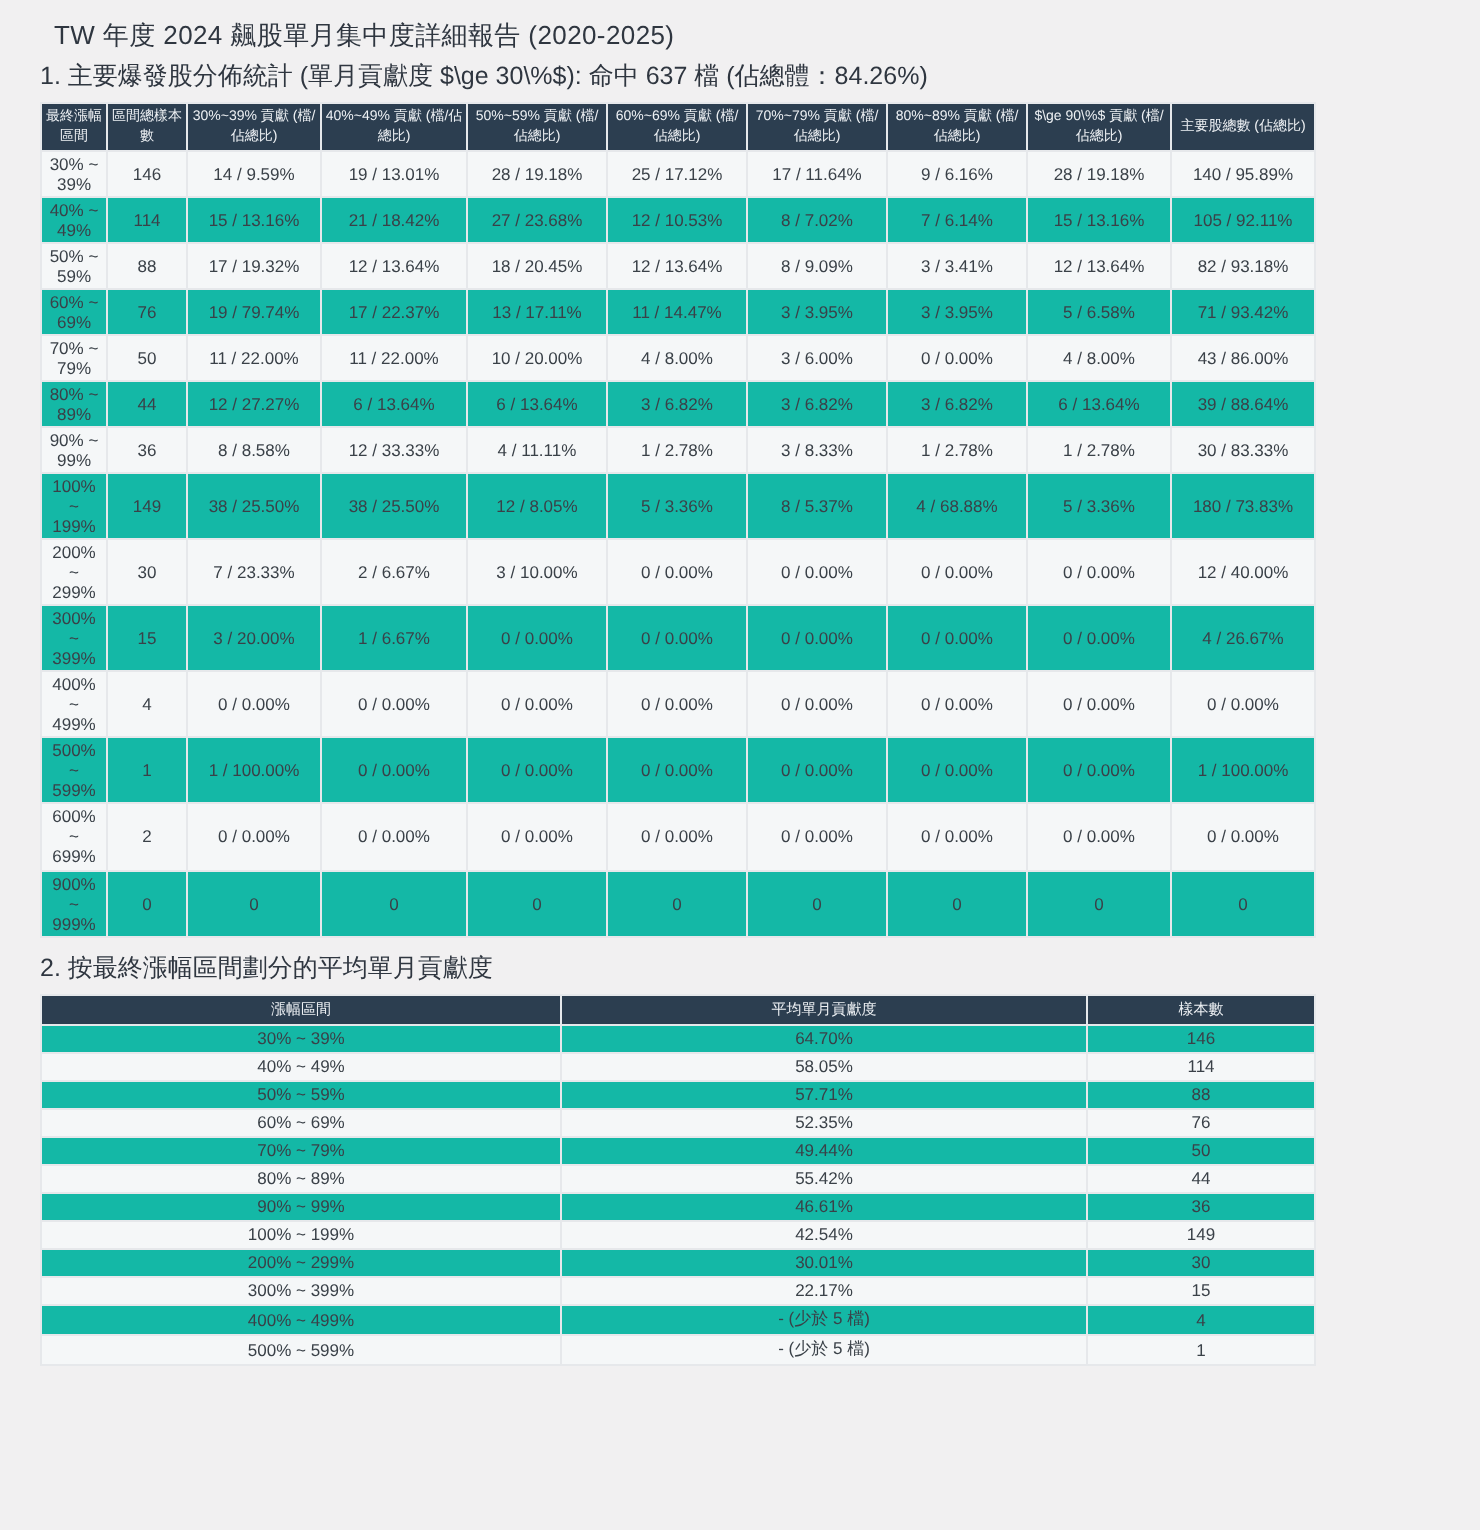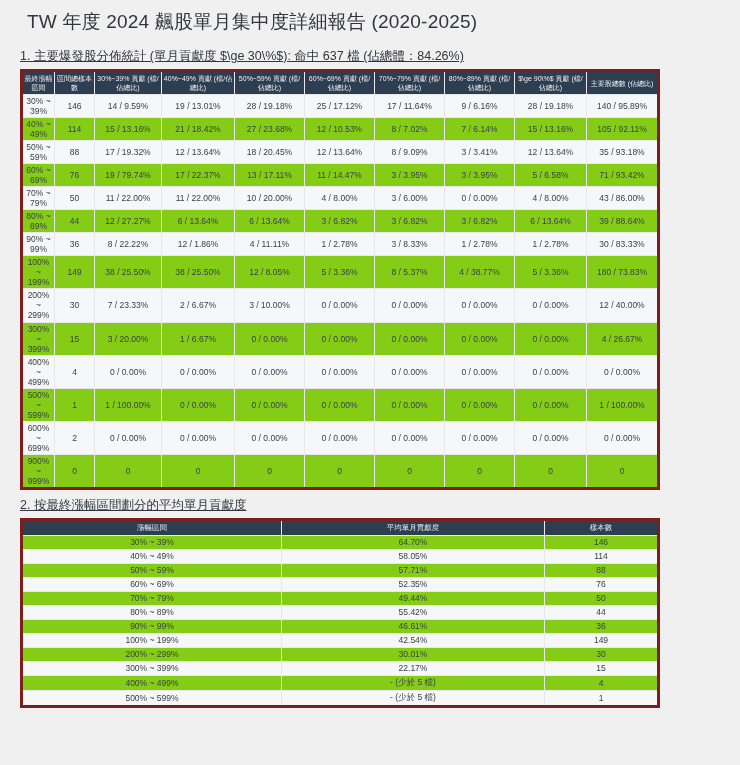--- a/index.html
+++ b/index.html
@@ -6,39 +6,38 @@
   html, body { width: 740px; height: 765px; }
   body {
     background: #f1f0f1;
     font-family: "Liberation Sans", "DejaVu Sans", sans-serif;
     color: #3a4148;
     overflow: hidden;
   }
   .page { padding: 9px 0 0 20px; }
 
   .report-title {
-    font-size: 19px;
+    font-size: 13px;
     color: #2f3640;
     padding-left: 7px;
-    margin-bottom: 13px;
+    margin-bottom: 3px;
     letter-spacing: 0.2px;
   }
   .section-heading {
     font-size: 12.5px;
     color: #2f3640;
     margin: 2px 0 4px 0;
     font-weight: 400;
-    text-decoration: underline;
   }
 
   table {
     border-collapse: collapse;
     table-layout: fixed;
-    background: #84cc16;
-    border: 3px solid #7f1d1d;
+    background: #14b8a6;
+    border: 1px solid #7f1d1d;
   }
   th, td {
     border: 1px solid #e6e8eb;
     text-align: center;
     vertical-align: middle;
     overflow: hidden;
   }
   thead th {
     background: #2c3e50;
     color: #eef1f4;
@@ -123,21 +122,21 @@
         <tr>
           <td>50% ~ 59%</td>
           <td>88</td>
           <td>17 / 19.32%</td>
           <td>12 / 13.64%</td>
           <td>18 / 20.45%</td>
           <td>12 / 13.64%</td>
           <td>8 / 9.09%</td>
           <td>3 / 3.41%</td>
           <td>12 / 13.64%</td>
-          <td>35 / 93.18%</td>
+          <td>82 / 93.18%</td>
         </tr>
         <tr>
           <td>60% ~ 69%</td>
           <td>76</td>
           <td>19 / 79.74%</td>
           <td>17 / 22.37%</td>
           <td>13 / 17.11%</td>
           <td>11 / 14.47%</td>
           <td>3 / 3.95%</td>
           <td>3 / 3.95%</td>
@@ -164,38 +163,38 @@
           <td>6 / 13.64%</td>
           <td>3 / 6.82%</td>
           <td>3 / 6.82%</td>
           <td>3 / 6.82%</td>
           <td>6 / 13.64%</td>
           <td>39 / 88.64%</td>
         </tr>
         <tr>
           <td>90% ~ 99%</td>
           <td>36</td>
-          <td>8 / 22.22%</td>
-          <td>12 / 1.86%</td>
+          <td>8 / 8.58%</td>
+          <td>12 / 33.33%</td>
           <td>4 / 11.11%</td>
           <td>1 / 2.78%</td>
           <td>3 / 8.33%</td>
           <td>1 / 2.78%</td>
           <td>1 / 2.78%</td>
           <td>30 / 83.33%</td>
         </tr>
         <tr>
           <td>100% ~ 199%</td>
           <td>149</td>
           <td>38 / 25.50%</td>
           <td>38 / 25.50%</td>
           <td>12 / 8.05%</td>
           <td>5 / 3.36%</td>
           <td>8 / 5.37%</td>
-          <td>4 / 38.77%</td>
+          <td>4 / 68.88%</td>
           <td>5 / 3.36%</td>
           <td>180 / 73.83%</td>
         </tr>
         <tr>
           <td>200% ~ 299%</td>
           <td>30</td>
           <td>7 / 23.33%</td>
           <td>2 / 6.67%</td>
           <td>3 / 10.00%</td>
           <td>0 / 0.00%</td>

